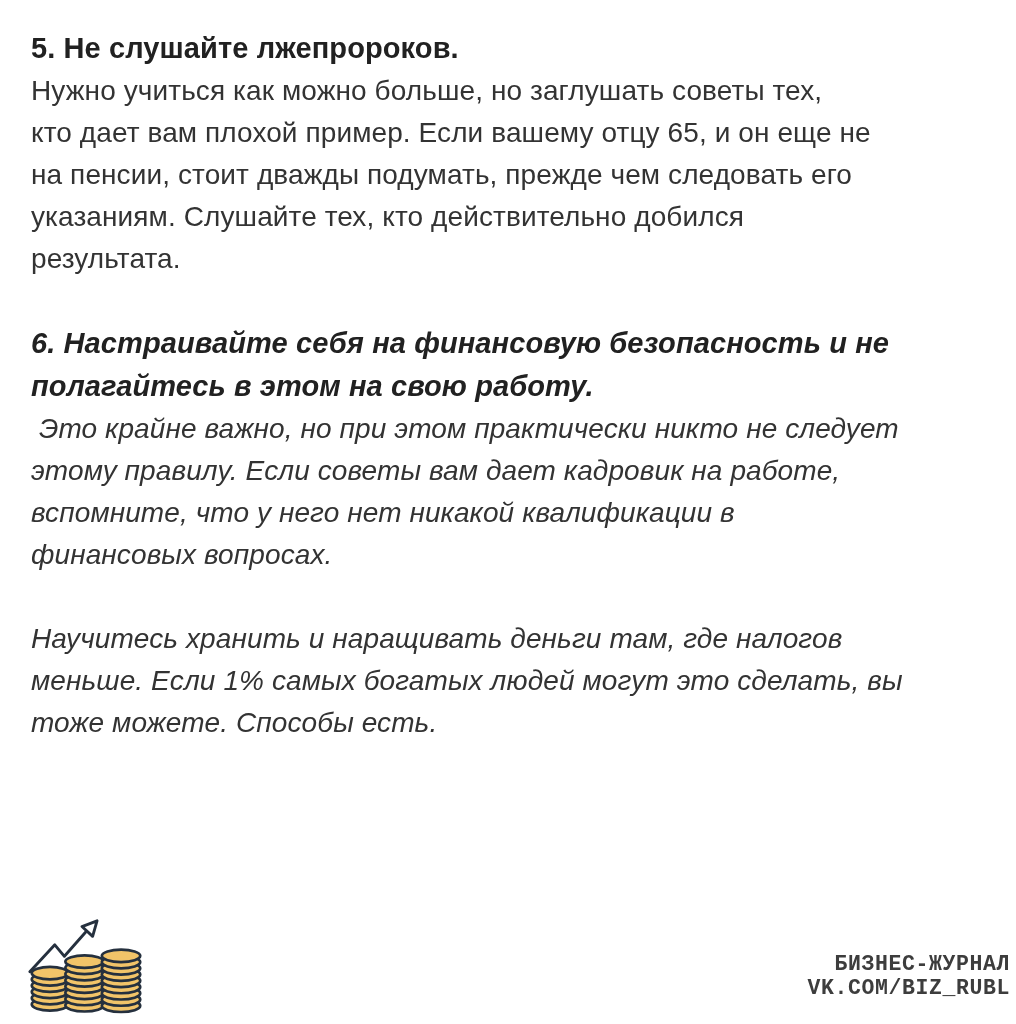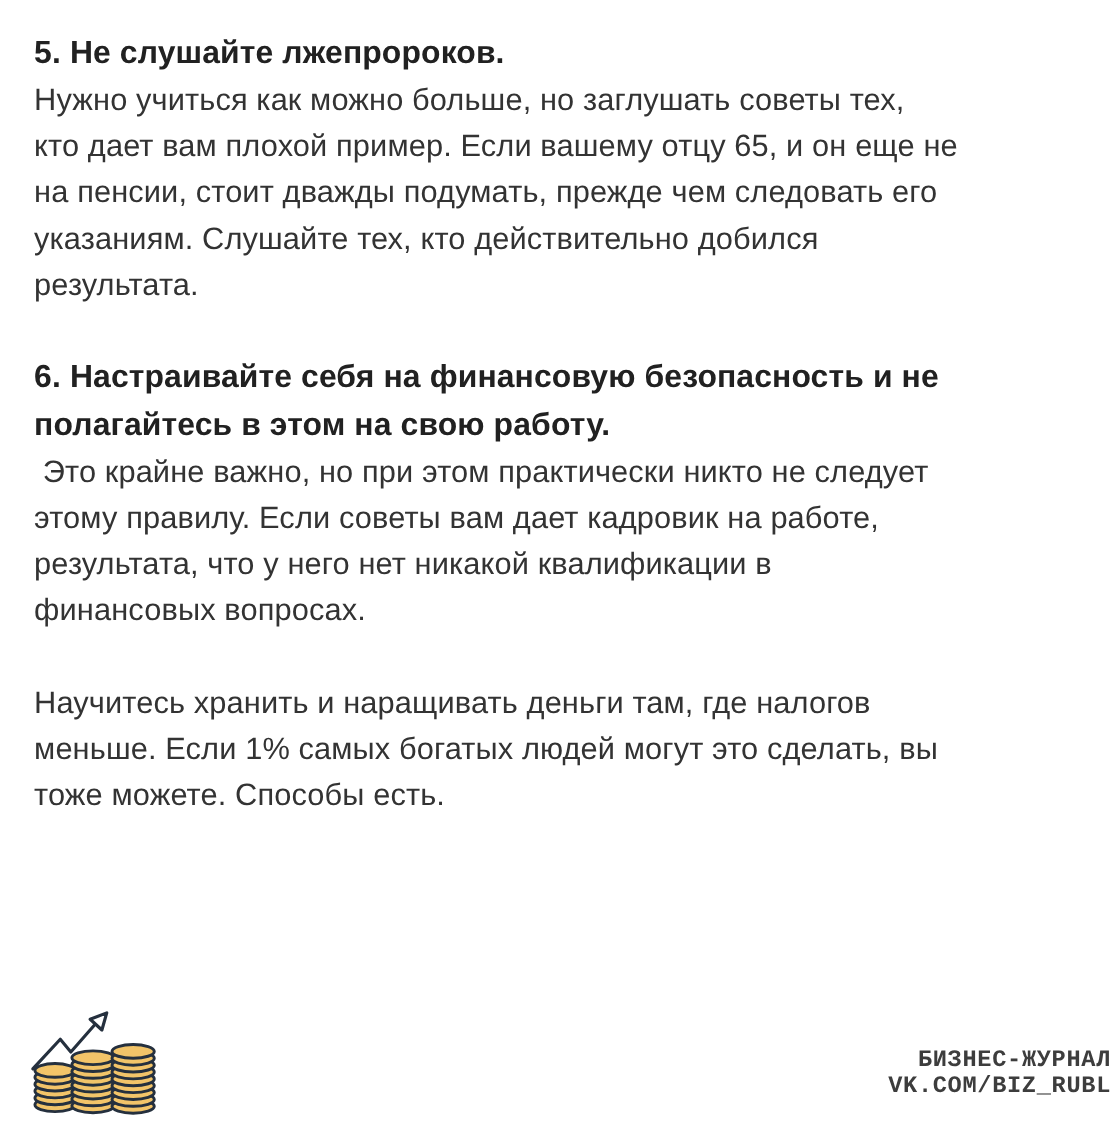--- a/index.html
+++ b/index.html
@@ -14,21 +14,21 @@
     overflow: hidden;
     font-family: "Liberation Sans", sans-serif;
   }
   .content {
     position: absolute;
     left: 28px;
     right: 24px;
     top: 24px;
   }
   .section { margin: 3px; }
-  .section + .section { margin-top: 42px; }
+  .section + .section { margin-top: 42px; font-style: italic; }
   .section-heading {
     margin: 0;
     font-size: 29px;
     font-weight: 700;
     line-height: 43px;
     color: var(--heading, #212121);
     white-space: pre-wrap;
     letter-spacing: 0.1px;
   }
   .section-body {
@@ -92,21 +92,21 @@
 на пенсии, стоит дважды подумать, прежде чем следовать его
 указаниям. Слушайте тех, кто действительно добился
 результата.</p>
   </div>
 
   <div class="section">
     <h2 class="section-heading">6. Настраивайте себя на финансовую безопасность и не
 полагайтесь в этом на свою работу.</h2>
     <p class="section-body"> Это крайне важно, но при этом практически никто не следует
 этому правилу. Если советы вам дает кадровик на работе,
-результата, что у него нет никакой квалификации в
+вспомните, что у него нет никакой квалификации в
 финансовых вопросах.</p>
   </div>
 
   <div class="section">
     <p class="section-body">Научитесь хранить и наращивать деньги там, где налогов
 меньше. Если 1% самых богатых людей могут это сделать, вы
 тоже можете. Способы есть.</p>
   </div>
 
 </div>

